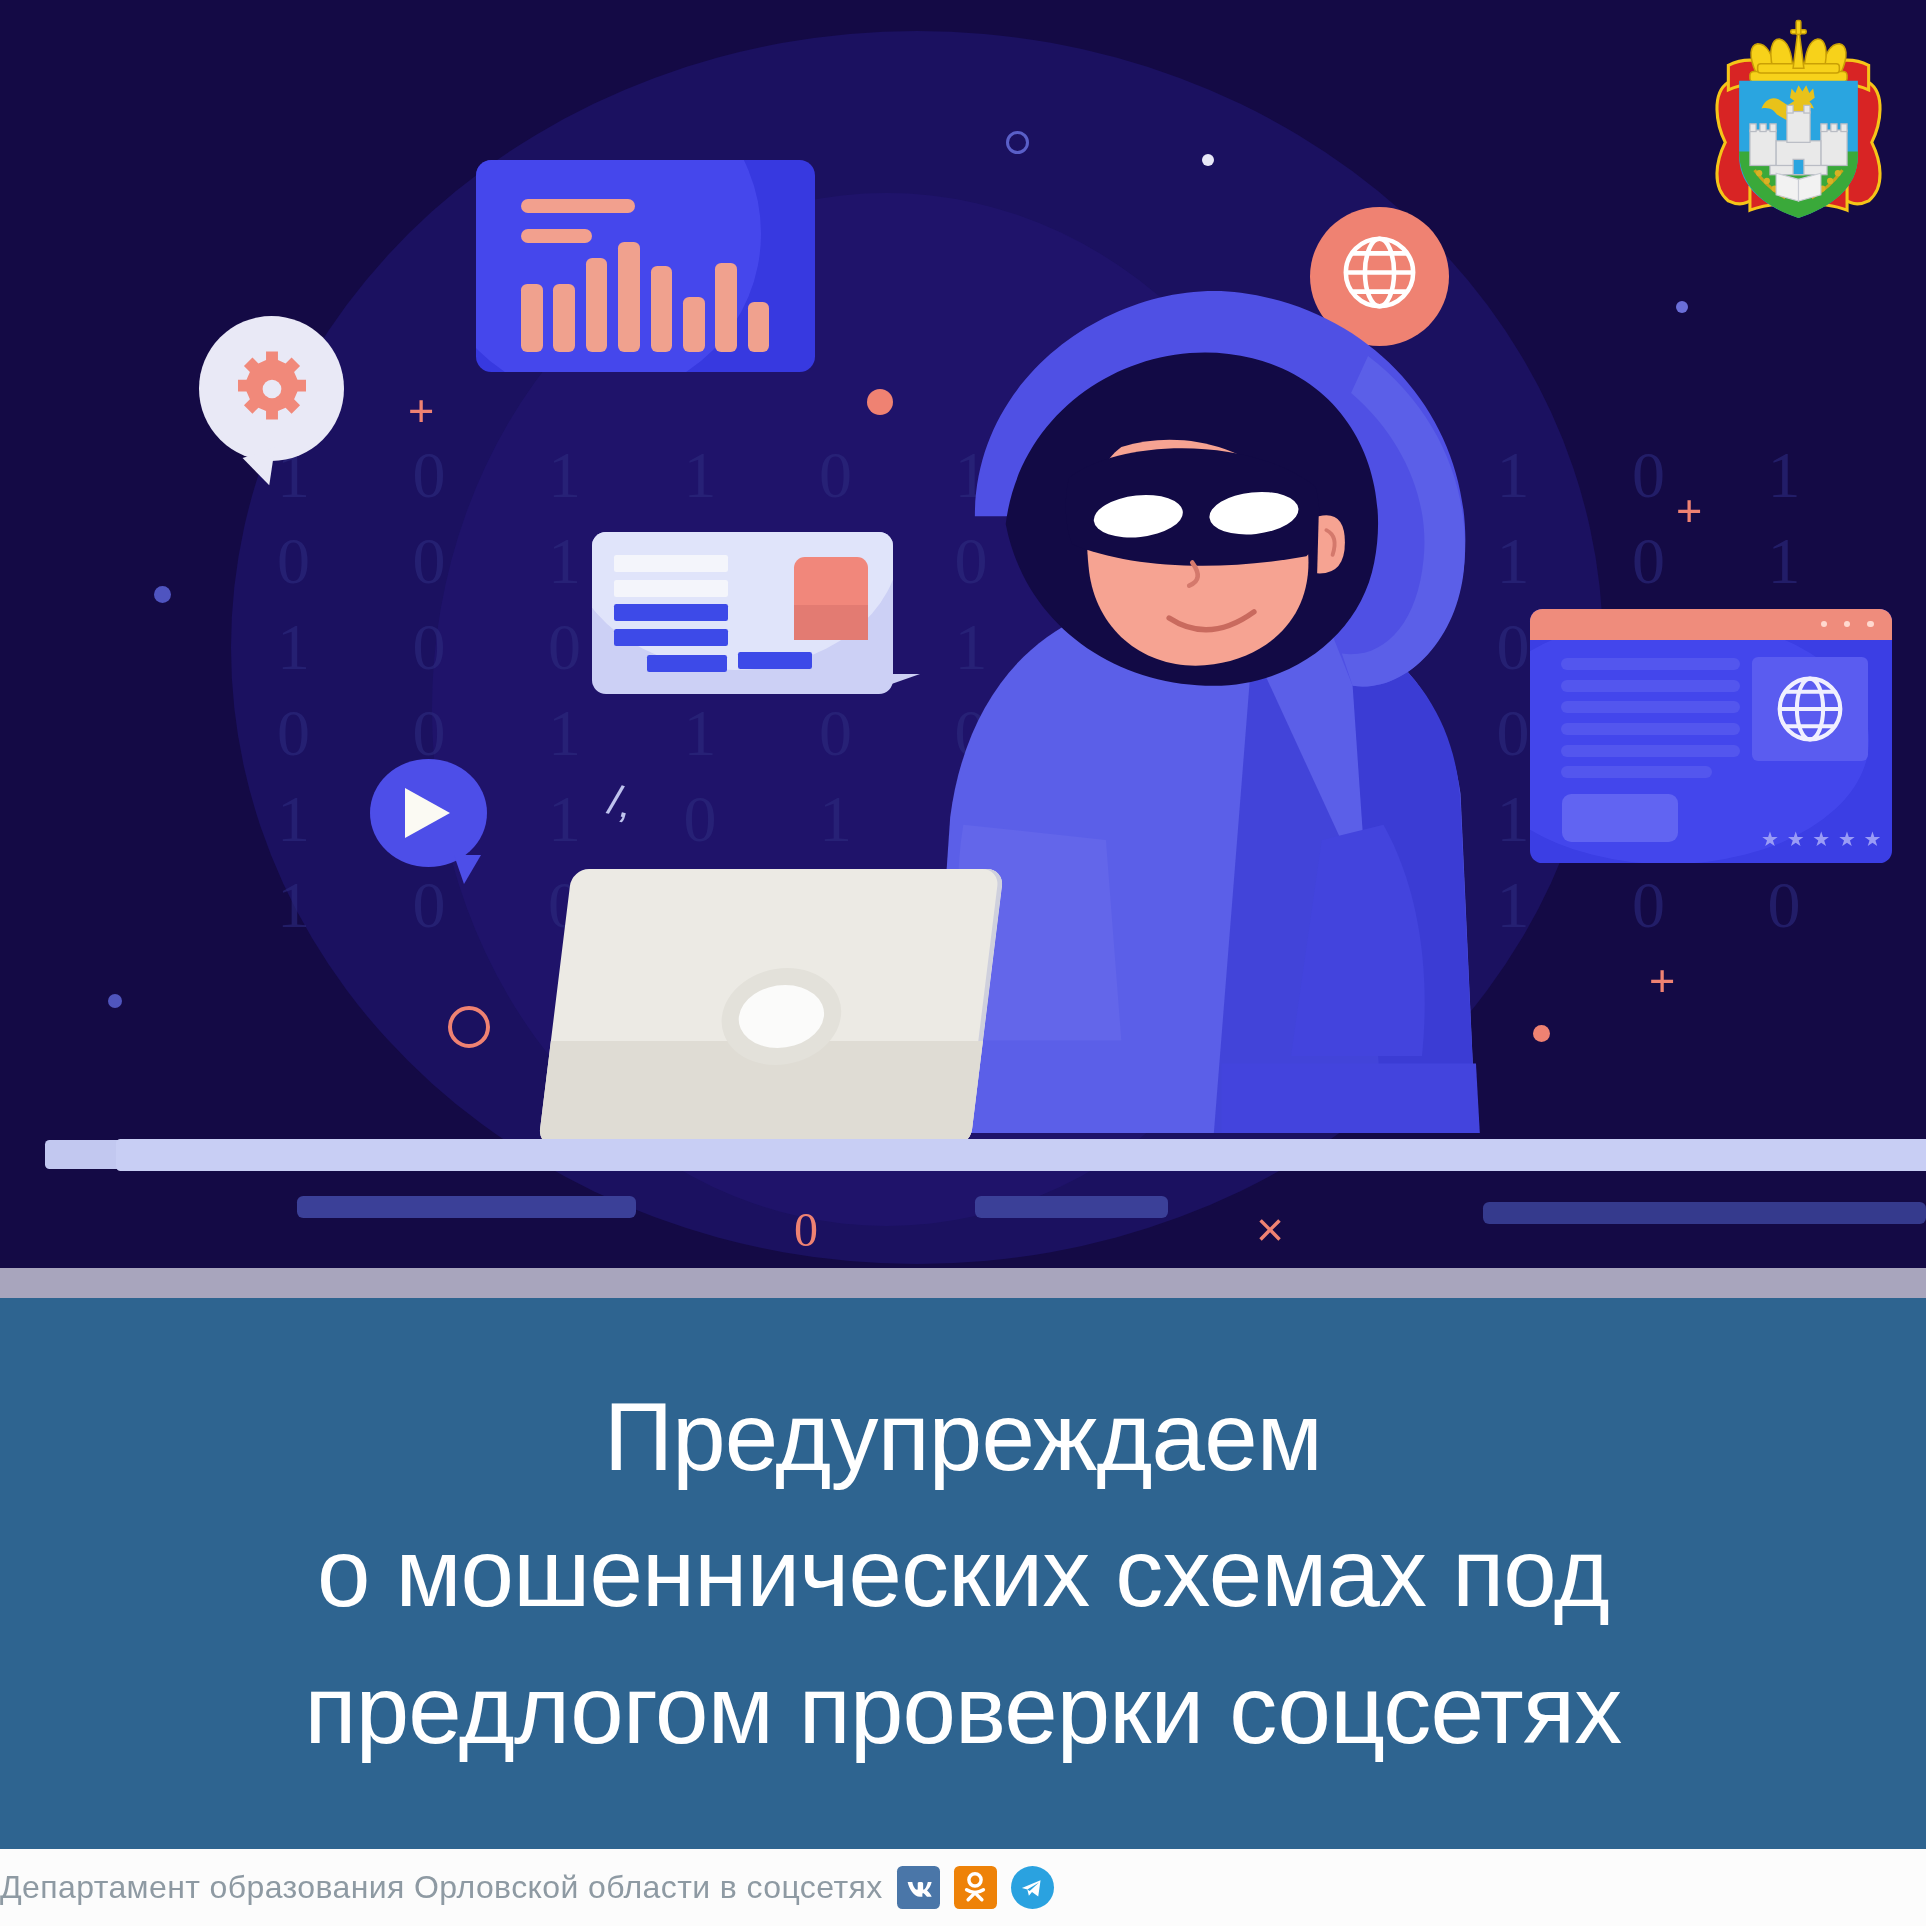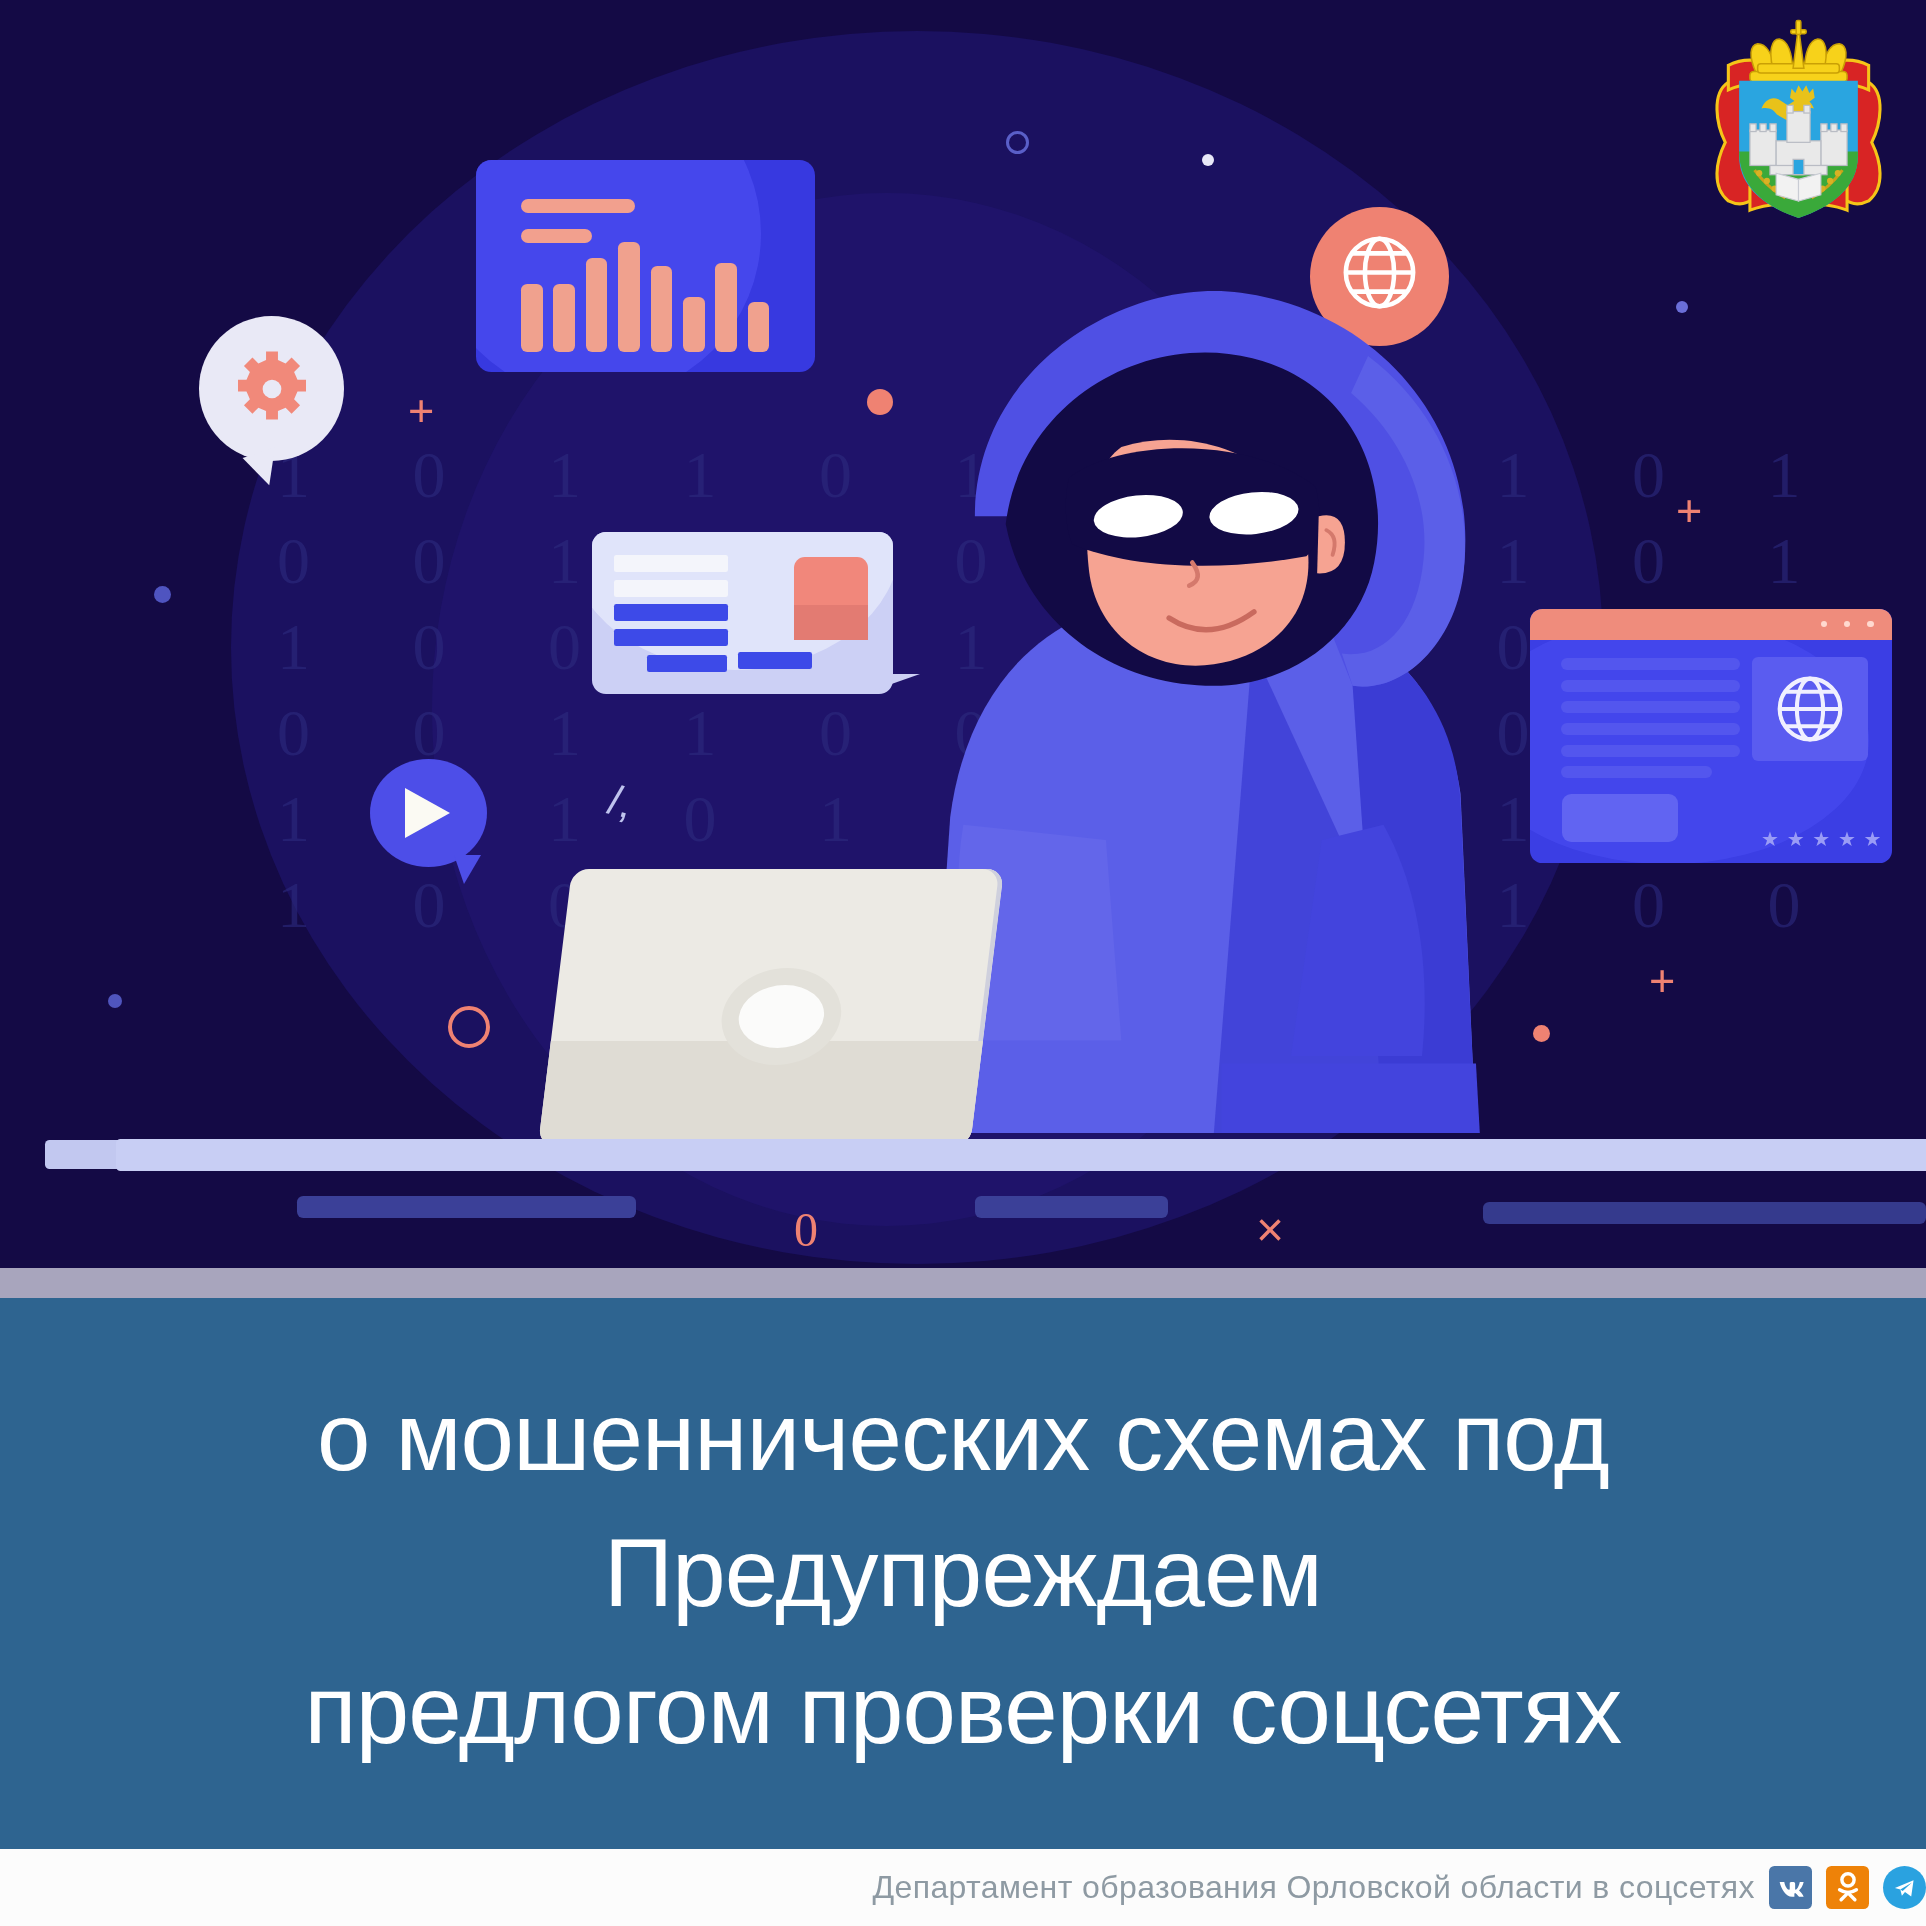--- a/index.html
+++ b/index.html
@@ -113,21 +113,21 @@
 
   
   .graystrip{position:absolute;left:0;top:1268px;width:1926px;height:31px;background:#a8a5bd;}
   .band{position:absolute;left:0;top:1298px;width:1926px;height:551px;background:#2e6490;}
   .band .txt{position:absolute;left:0;top:0;width:1926px;height:551px;display:flex;flex-direction:column;
              align-items:center;justify-content:center;color:#fff;font-size:96px;line-height:1.42;
              font-weight:400;text-align:center;letter-spacing:-0.8px;}
 
   
   .footer{position:absolute;left:0;top:1849px;width:1926px;height:77px;background:#fcfcfc;
-          display:flex;align-items:center;justify-content:flex-end;gap:14px;}
+          display:flex;align-items:center;justify-content:flex-start;gap:14px;}
   .footer .ftxt{color:#8e9aa3;font-size:32px;letter-spacing:0.4px;white-space:nowrap;}
   .soc{width:43px;height:43px;border-radius:5.4px;display:flex;align-items:center;justify-content:center;
        color:#fff;font-weight:bold;font-size:23px;}
   .soc.vk{background:#4a76a8;}
   .soc.ok{background:#ee8208;}
   .soc.tg{background:#2aa2e0;border-radius:50%;font-size:25px;}
 </style>
 </head>
 <body>
 
@@ -363,22 +363,22 @@
 
     <g fill="#f2f2f2" stroke="#c9ccd4" stroke-width="1.5">
       <path d="M125 208 L96 200 L96 228 L125 236 Z"></path>
       <path d="M125 208 L154 200 L154 228 L125 236 Z"></path>
     </g>
   </svg>
 
   <div class="graystrip"></div>
   <div class="band">
     <div class="txt">
+      <div>Предупреждаем</div>
       <div>о мошеннических схемах под</div>
-      <div>Предупреждаем</div>
       <div>предлогом проверки соцсетях</div>
     </div>
   </div>
 
   <div class="footer">
     <span class="ftxt">Департамент образования Орловской области в соцсетях</span>
     <span class="soc vk">
       <svg width="31" height="31" viewBox="0 0 40 40">
         <path fill="#fff" d="M6 13h6c1 6 4 10 6 10 1 0 1-1 1-2v-6c0-1 0-2 2-2h3c1 0 2 1 2 2v7c0 1 1 1 2 0 2-2 3-5 4-9h5c-1 5-4 9-6 11 2 2 5 5 6 8h-6c-2-2-4-5-5-5-1 0-1 1-1 2v3h-3C14 32 8 22 6 13z"></path>
       </svg>

